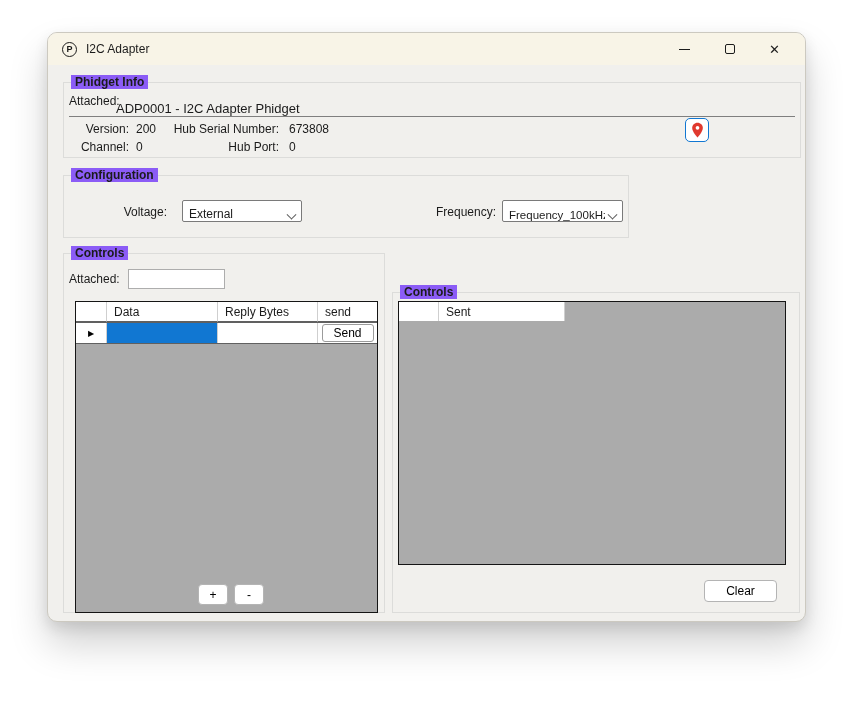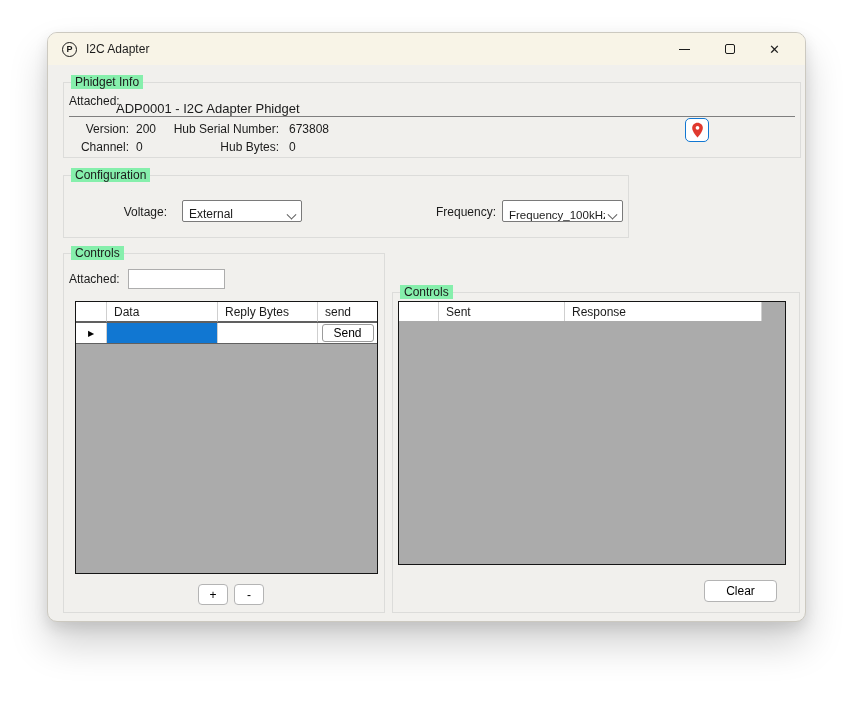--- a/index.html
+++ b/index.html
@@ -19,22 +19,22 @@
   .logo span { font-size:9px; font-weight:bold; line-height:1; }
   .win-title { margin-left:9px; font-size:12px; }
   .caption-btns { position:absolute; right:8px; top:0; height:32px; display:flex; }
   .cap-btn { width:45px; height:32px; display:flex; align-items:center; justify-content:center; }
   .min-line { width:11px; border-top:1.2px solid #1b1b1b; display:block; }
   .max-box { width:10px; height:10px; border:1.2px solid #1b1b1b; border-radius:2px; display:block; }
   .close-x { font-size:13px; line-height:1; }
 
   
   .groupbox { position:absolute; border:1px solid #dcdcda; }
-  .gb-label { position:absolute; top:-8px; left:7px; background:#86efac; padding:0 4px;
-              font-size:12px; white-space:nowrap; }
+  .gb-label { position:absolute; top:-8px; left:7px; background:#8b5cf6; padding:0 4px;
+              font-size:12px; white-space:nowrap;font-weight:bold; }
 
   .abs { position:absolute; font-size:12px; white-space:nowrap; }
   .r-align { text-align:right; }
 
   
   .separator { position:absolute; border-top:1px solid #7f7f7f; }
   .locate-btn { position:absolute; width:24px; height:24px; background:#fff;
                 border:1.5px solid #1177d2; border-radius:5px;
                 display:flex; align-items:center; justify-content:center; }
 
@@ -97,21 +97,21 @@
     <span class="abs" style="left:21px; top:61px;">Attached:</span>
     <span class="abs" style="left:68px; top:44px; font-size:13px;margin-top:24px;">ADP0001 - I2C Adapter Phidget</span>
     <div class="separator" style="left:21px; top:83px; width:726px;"></div>
 
     <span class="abs r-align" style="left:10px; top:89px; width:71px;">Version:</span>
     <span class="abs" style="left:88px; top:89px;">200</span>
     <span class="abs r-align" style="left:95px; top:89px; width:136px;">Hub Serial Number:</span>
     <span class="abs" style="left:241px; top:89px;">673808</span>
     <span class="abs r-align" style="left:10px; top:107px; width:71px;">Channel:</span>
     <span class="abs" style="left:88px; top:107px;">0</span>
-    <span class="abs r-align" style="left:95px; top:107px; width:136px;">Hub Bytes:</span>
+    <span class="abs r-align" style="left:95px; top:107px; width:136px;">Hub Port:</span>
     <span class="abs" style="left:241px; top:107px;">0</span>
 
     <div class="locate-btn" style="left:637px; top:85px;">
       <svg width="13" height="16" viewBox="0 0 14 18">
         <path d="M7 0.8 C3.6 0.8 1 3.4 1 6.8 c0 4.4 6 10.6 6 10.6 s6-6.2 6-10.6 C13 3.4 10.4 0.8 7 0.8 z" fill="#e0392e"></path>
         <circle cx="7" cy="6.6" r="2.1" fill="#ffffff"></circle>
       </svg>
     </div>
 
     <div class="groupbox" style="left:15px; top:142px; width:566px; height:63px;padding-left:8px;">
@@ -127,21 +127,21 @@
       <span class="dd-text">Frequency_100kHz</span>
       <span class="chev"></span>
     </div>
 
     <div class="groupbox" style="left:15px; top:220px; width:322px; height:360px;">
       <span class="gb-label">Controls</span>
     </div>
     <span class="abs" style="left:21px; top:239px;">Attached:</span>
     <input class="text-input" style="left: 80px; top: 236px; width: 97px; height: 20px;" value="">
 
-    <div class="grid" style="left:27px; top:268px; width:303px; height:273px;">
+    <div class="grid" style="left:27px; top:268px; width:303px; height:312px;">
       <div class="g-row g-head">
         <div class="g-cell" style="width:31px;"></div>
         <div class="g-cell pad" style="width:111px;">Data</div>
         <div class="g-cell pad" style="width:100px;">Reply Bytes</div>
         <div class="g-cell pad" style="width:59px; border-right:none;">send</div>
       </div>
       <div class="g-row" style="height:21px; border-bottom:1px solid #606060;">
         <div class="g-cell" style="width:31px;">
           <span class="row-ptr">▶</span>
         </div>
@@ -157,20 +157,19 @@
     <button class="btn" style="left:186px; top:551px; width:30px; height:21px;">-</button>
 
     <div class="groupbox" style="left:344px; top:259px; width:408px; height:321px;">
       <span class="gb-label">Controls</span>
     </div>
 
     <div class="grid" style="left:350px; top:268px; width:388px; height:264px;">
       <div class="g-row recv-head">
         <div class="g-cell" style="width:40px;"></div>
         <div class="g-cell pad" style="width:126px;">Sent</div>
-        <div class="g-cell pad" style="width:197px;">Response</div>
       </div>
     </div>
 
     <button class="btn" style="left:656px; top:547px; width:73px; height:22px;">Clear</button>
 
   </div>
 </div>
 
 </body></html>

